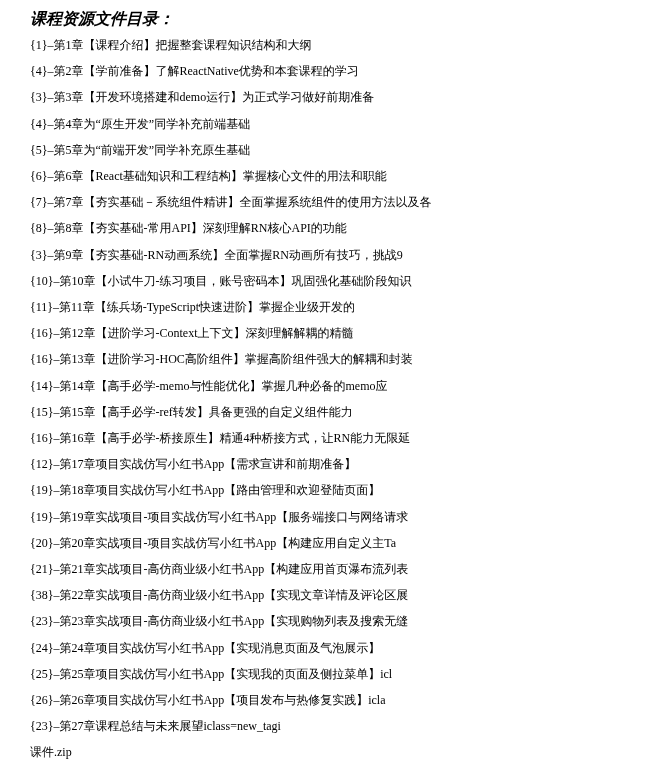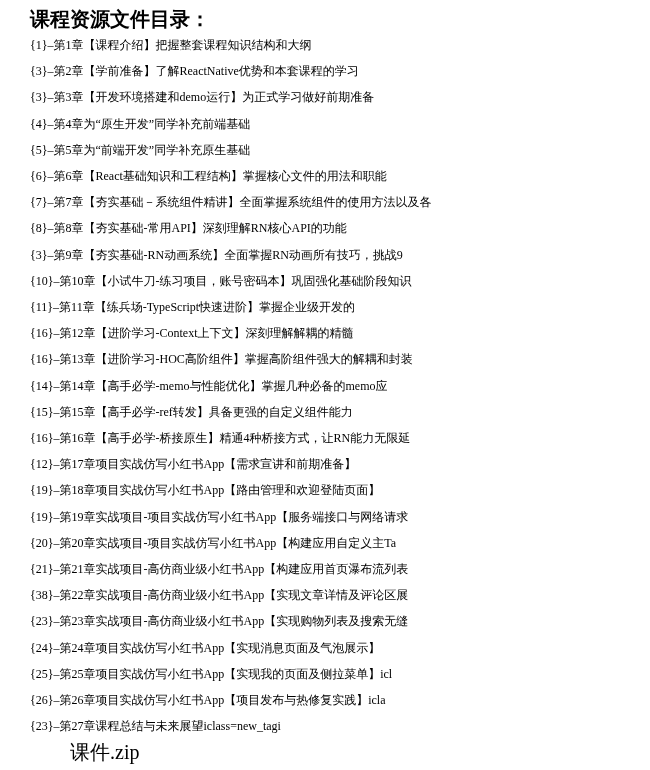--- a/index.html
+++ b/index.html
@@ -11,46 +11,46 @@
     width: 650px;
     height: 770px;
     overflow: hidden;
     color: #000000;
     font-family: "Liberation Serif", "DejaVu Serif", serif;
   }
   .doc {
     padding: 6px 10px 0 30px;
   }
   .doc-title {
-    font-size: 20px;
+    font-size: 16px;
     font-weight: bold;
     line-height: 26px;
     white-space: nowrap;
+    font-style: italic;
   }
   .course-line {
     font-size: 12px;
     font-weight: normal;
     line-height: 26.2px;
     white-space: nowrap;
   }
   .footer-line {
-    font-size: 20px;
+    font-size: 12px;
     line-height: 26.2px;
     white-space: nowrap;
-    margin-left: 40px;
   }
 </style>
 </head>
 <body>
 
 <div class="doc">
   <div class="doc-title">课程资源文件目录：</div>
   <div>
     <div class="course-line">{1}–第1章【课程介绍】把握整套课程知识结构和大纲</div>
-    <div class="course-line">{3}–第2章【学前准备】了解ReactNative优势和本套课程的学习</div>
+    <div class="course-line">{4}–第2章【学前准备】了解ReactNative优势和本套课程的学习</div>
     <div class="course-line">{3}–第3章【开发环境搭建和demo运行】为正式学习做好前期准备</div>
     <div class="course-line">{4}–第4章为“原生开发”同学补充前端基础</div>
     <div class="course-line">{5}–第5章为“前端开发”同学补充原生基础</div>
     <div class="course-line">{6}–第6章【React基础知识和工程结构】掌握核心文件的用法和职能</div>
     <div class="course-line">{7}–第7章【夯实基础－系统组件精讲】全面掌握系统组件的使用方法以及各</div>
     <div class="course-line">{8}–第8章【夯实基础-常用API】深刻理解RN核心API的功能</div>
     <div class="course-line">{3}–第9章【夯实基础-RN动画系统】全面掌握RN动画所有技巧，挑战9</div>
     <div class="course-line">{10}–第10章【小试牛刀-练习项目，账号密码本】巩固强化基础阶段知识</div>
     <div class="course-line">{11}–第11章【练兵场-TypeScript快速进阶】掌握企业级开发的</div>
     <div class="course-line">{16}–第12章【进阶学习-Context上下文】深刻理解解耦的精髓</div>

